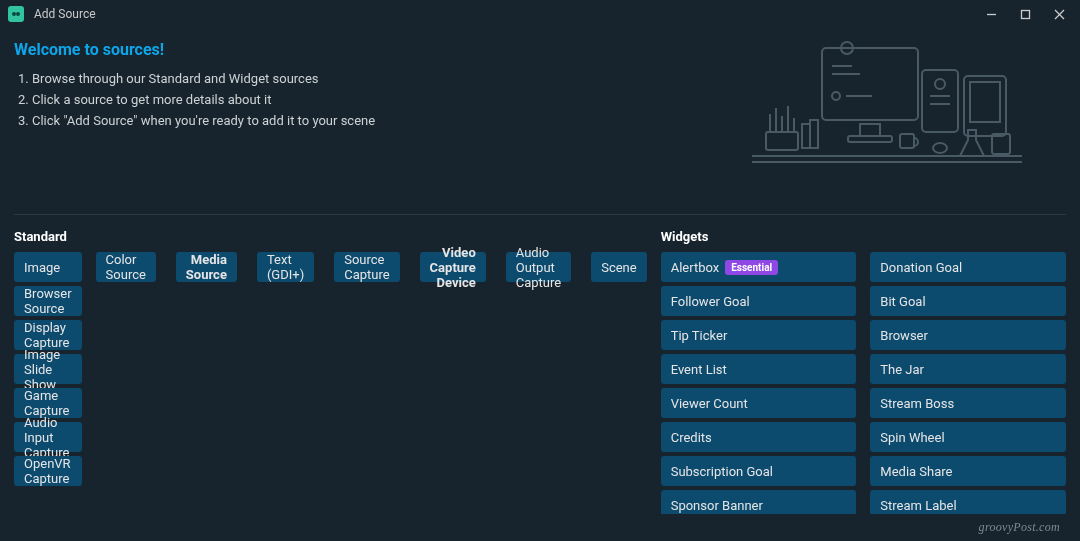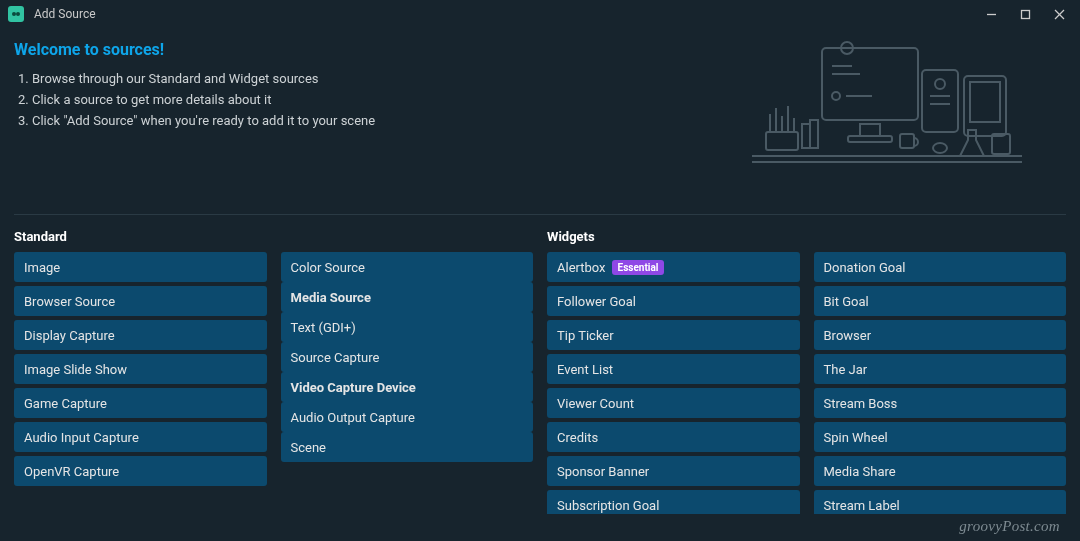--- a/index.html
+++ b/index.html
@@ -99,36 +99,36 @@
       border-radius: 3px;
       padding: 8px 10px;
       font-size: 13px;
       color: #e5e5e5;
       display: flex;
       align-items: center;
       gap: 6px;
       cursor: pointer;
       height: 30px;
     }
-    .source-item.bold { font-weight: 700; }
+    .source-item.bold { font-weight: 700; text-align: right; }
     .badge {
       background: #8f48e6;
       color: #ffffff;
       font-size: 10px;
       font-weight: 700;
       padding: 2px 6px;
       border-radius: 3px;
     }
     .watermark {
       position: absolute;
       right: 20px;
       bottom: 6px;
       color: #7d8a91;
       font-family: Georgia, 'Times New Roman', serif;
-      font-size: 15px;
+      font-size: 12px;
       font-style: italic;
       letter-spacing: 0.3px;
     }
     .sources-wrapper { position: relative; }
   </style>
 </head>
 <body>
 
 <div class="titlebar">
   <div class="titlebar-icon">
@@ -232,21 +232,21 @@
           <div class="source-item">
                 <span>Game Capture</span>
               </div>
           <div class="source-item">
                 <span>Audio Input Capture</span>
               </div>
           <div class="source-item">
                 <span>OpenVR Capture</span>
               </div>
         </div>
-        <div style="display:flex;flex-direction:column;gap:0;">
+        <div style="display:flex;flex-direction:row;gap:20px;">
           <div class="source-item">
                 <span>Color Source</span>
               </div>
           <div class="source-item bold">
                 <span>Media Source</span>
               </div>
           <div class="source-item">
                 <span>Text (GDI+)</span>
               </div>
           <div class="source-item">
@@ -282,24 +282,24 @@
           <div class="source-item">
                 <span>Event List</span>
               </div>
           <div class="source-item">
                 <span>Viewer Count</span>
               </div>
           <div class="source-item">
                 <span>Credits</span>
               </div>
           <div class="source-item">
+                <span>Subscription Goal</span>
+              </div>
+          <div class="source-item">
                 <span>Sponsor Banner</span>
-              </div>
-          <div class="source-item">
-                <span>Subscription Goal</span>
               </div>
         </div>
         <div style="display:flex;flex-direction:column;gap:4px;">
           <div class="source-item">
                 <span>Donation Goal</span>
               </div>
           <div class="source-item">
                 <span>Bit Goal</span>
               </div>
           <div class="source-item">

